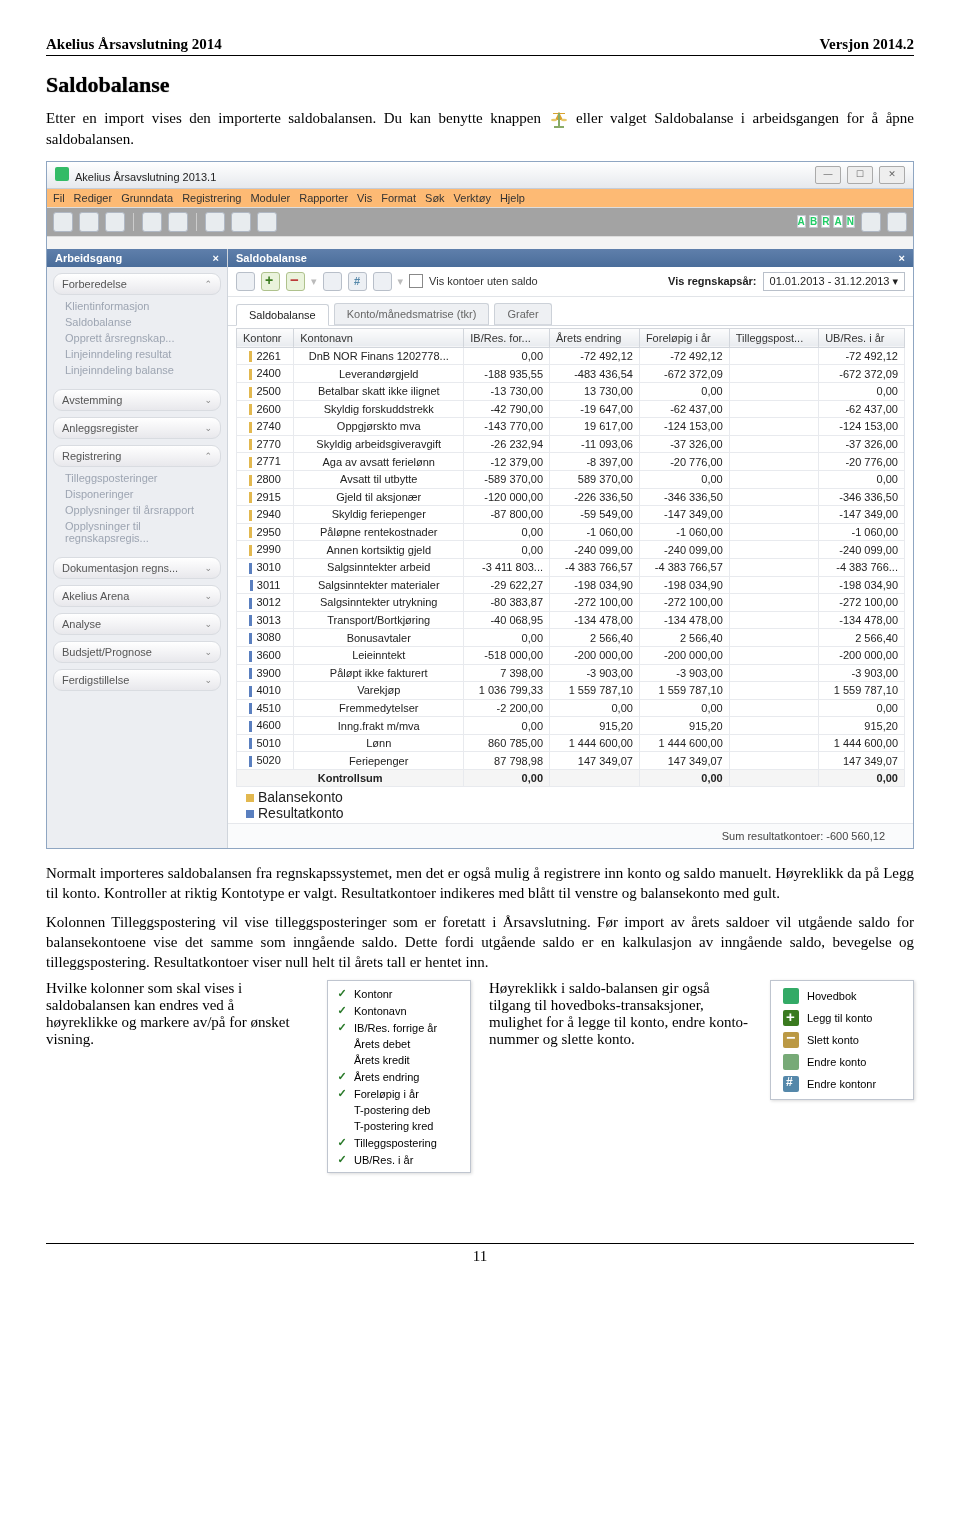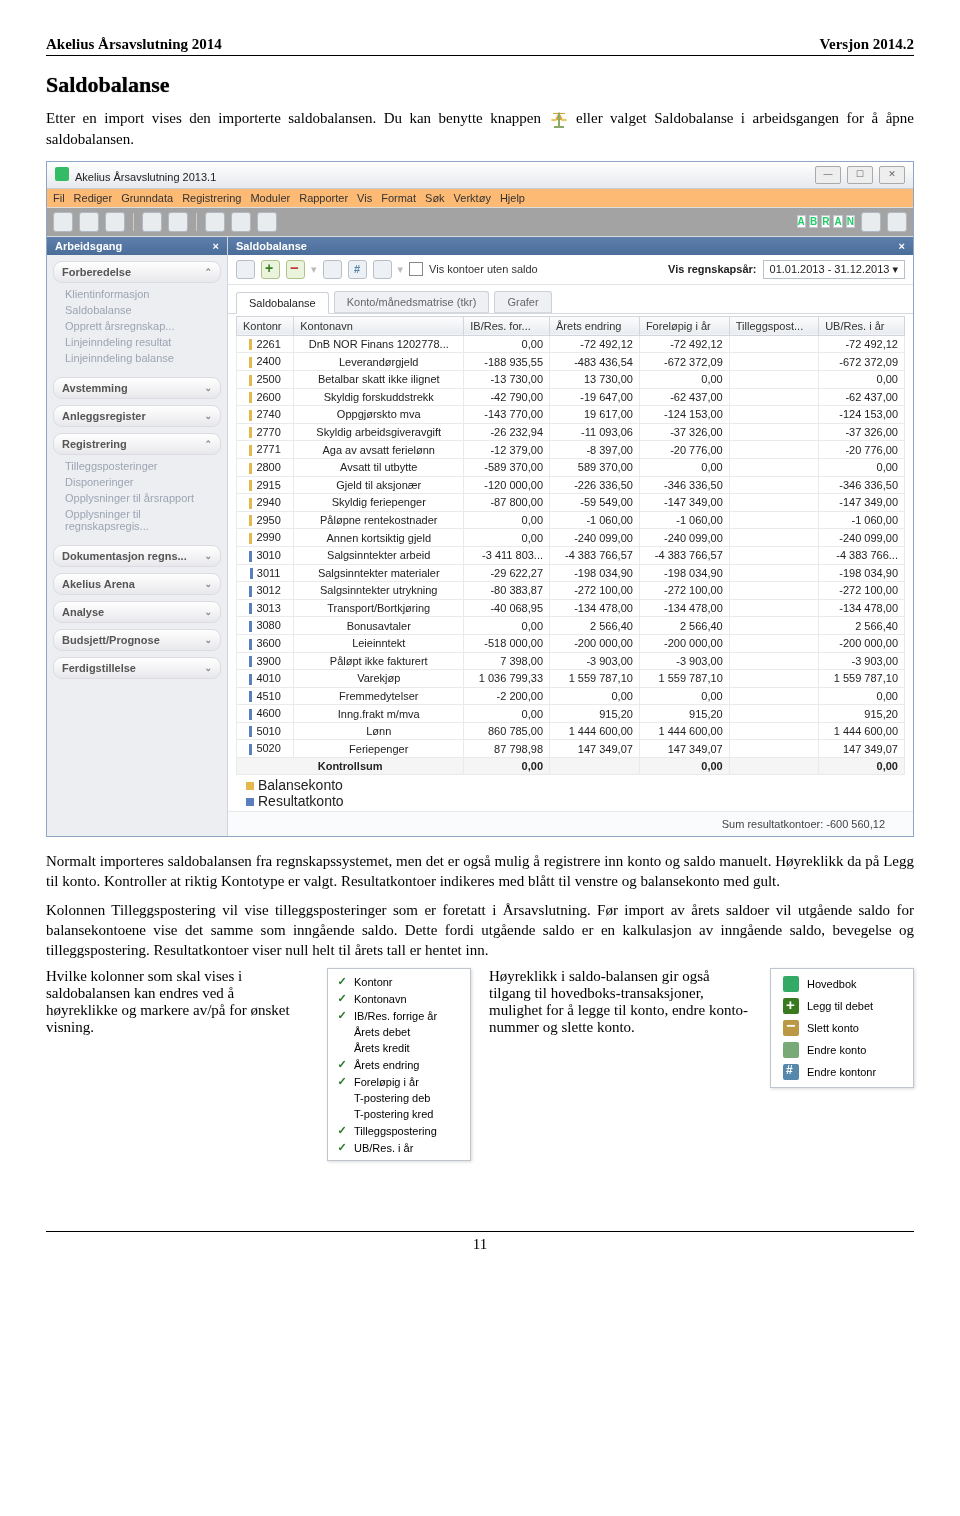--- a/index.html
+++ b/index.html
@@ -13,24 +13,24 @@
 .titlebar { background:linear-gradient(#fff,#e6e9ed); padding:4px 8px; display:flex; justify-content:space-between; align-items:center; border-bottom:1px solid #c5cdd8; }
 .titlebar .icon-doc { width:14px; height:14px; background:#3b6; border-radius:2px; display:inline-block; margin-right:6px; }
 .titlebar-buttons span { display:inline-block; width:24px; height:16px; border:1px solid #aaa; border-radius:2px; margin-left:3px; background:#eee; font-size:9px; line-height:15px; text-align:center; color:#666; }
 .menubar { padding:3px 6px; background:#fdba74; border-bottom:1px solid #ddd; }
 .menubar span { margin-right:9px; color:#333; }
 .toolbar { padding:4px 6px; background:#a3a3a3; border-bottom:1px solid #ddd; display:flex; gap:6px; align-items:center; }
 .tb-icon { width:18px; height:18px; border:1px solid #b0b8c4; border-radius:3px; background:#e8ecef; }
 .tb-sep { width:1px; height:18px; background:#ccc; margin:0 2px; }
 .tb-spacer { flex:1; }
 .tb-letter { width:18px; height:18px; border:1px solid #c0c6cf; border-radius:2px; background:#fff; font-size:10px; line-height:18px; text-align:center; color:#2c6; font-weight:bold; }
-.workarea { display:flex; background:#f6f7f9; }
+.workarea { display:flex; background:#f6f7f9;margin-top:12px; }
 .sidebar { width:180px; background:#eceef2; border-right:1px solid #d0d5dc; padding-bottom:8px; }
 .side-head { background:linear-gradient(#5f7fab,#4a6d9a); color:#fff; font-weight:bold; padding:3px 8px; font-size:11px; }
-.side-group { background:linear-gradient(#fff,#e8e8ec); border:1px solid #d9dce1; border-radius:9px; margin:6px 6px 0 6px; padding:4px 8px; display:flex; justify-content:space-between; align-items:center; font-weight:bold; color:#555; }
+.side-group { background:linear-gradient(#fff,#e8e8ec); border:1px solid #d9dce1; border-radius:9px; margin:6px 6px 0 6px; padding:4px 8px; display:flex; justify-content:space-between; align-items:center; font-weight:normal; color:#555; }
 .side-group .chev { color:#888; font-size:9px; }
 .side-items { padding:3px 0 5px 18px; }
 .side-items div { color:#9da5b2; padding:2px 0; }
 .content { flex:1; background:#fff; }
 .content-head { background:linear-gradient(#5f7fab,#4a6d9a); color:#fff; font-weight:bold; padding:3px 8px; display:flex; justify-content:space-between; }
 .content-head .cx { color:#fff; }
 .content-toolbar { display:flex; align-items:center; gap:6px; padding:5px 8px; border-bottom:1px solid #e1e4e8; }
 .ct-icon { width:17px; height:17px; border:1px solid #afc28d; border-radius:3px; background:#eaf3dc; position:relative; }
 .ct-icon.plus::after { content:"+"; color:#3a7a1f; font-weight:bold; position:absolute; left:3px; top:-1px; font-size:14px; }
 .ct-icon.minus::after { content:"−"; color:#b33; font-weight:bold; position:absolute; left:3px; top:-2px; font-size:15px; }
@@ -504,21 +504,21 @@
         </div>
       </div>
     <div class="txt">Høyreklikk i saldo-balansen gir også tilgang til hovedboks-transaksjoner, mulighet for å legge til konto, endre konto-nummer og slette konto.</div>
     <div class="popup popup2" id="popup2" style="width:130px">
         <div class="item">
           <span class="ico book"></span>
           <span>Hovedbok</span>
         </div>
         <div class="item">
           <span class="ico plus"></span>
-          <span>Legg til debet</span>
+          <span>Legg til konto</span>
         </div>
         <div class="item">
           <span class="ico minus"></span>
           <span>Slett konto</span>
         </div>
         <div class="item">
           <span class="ico edit"></span>
           <span>Endre konto</span>
         </div>
         <div class="item">

